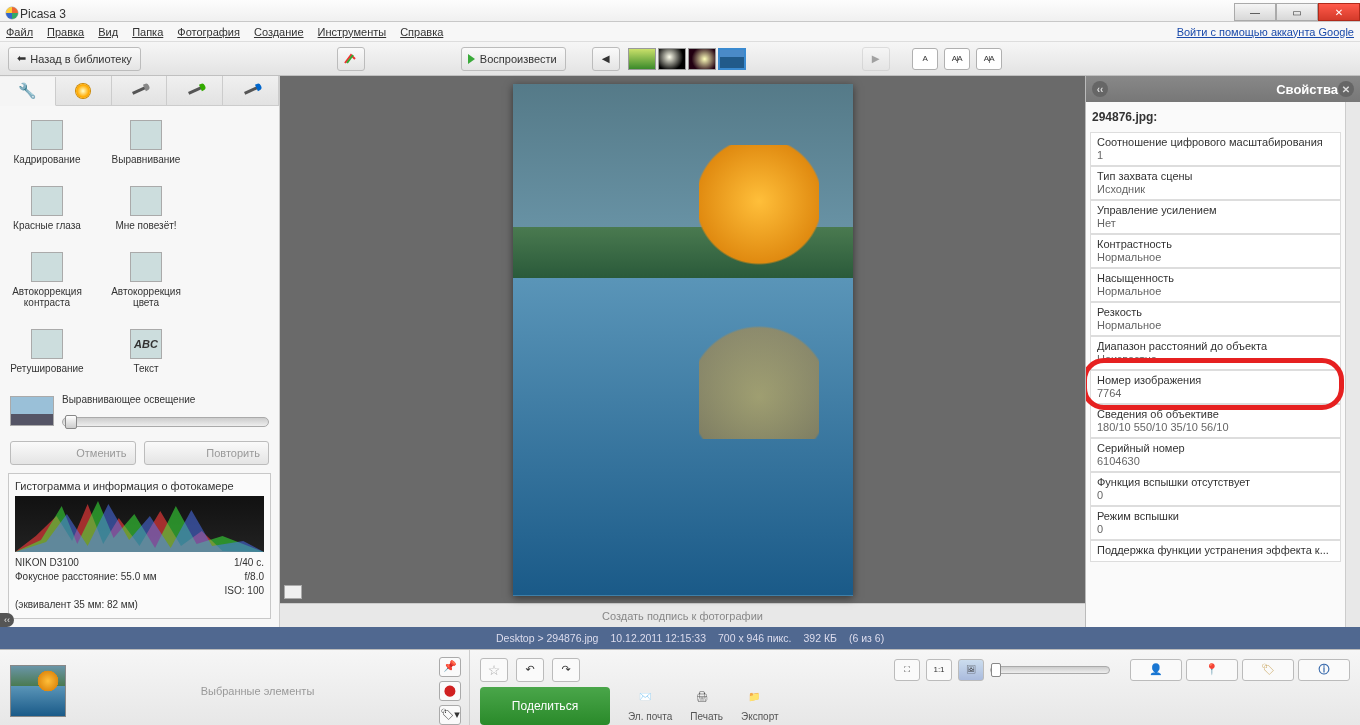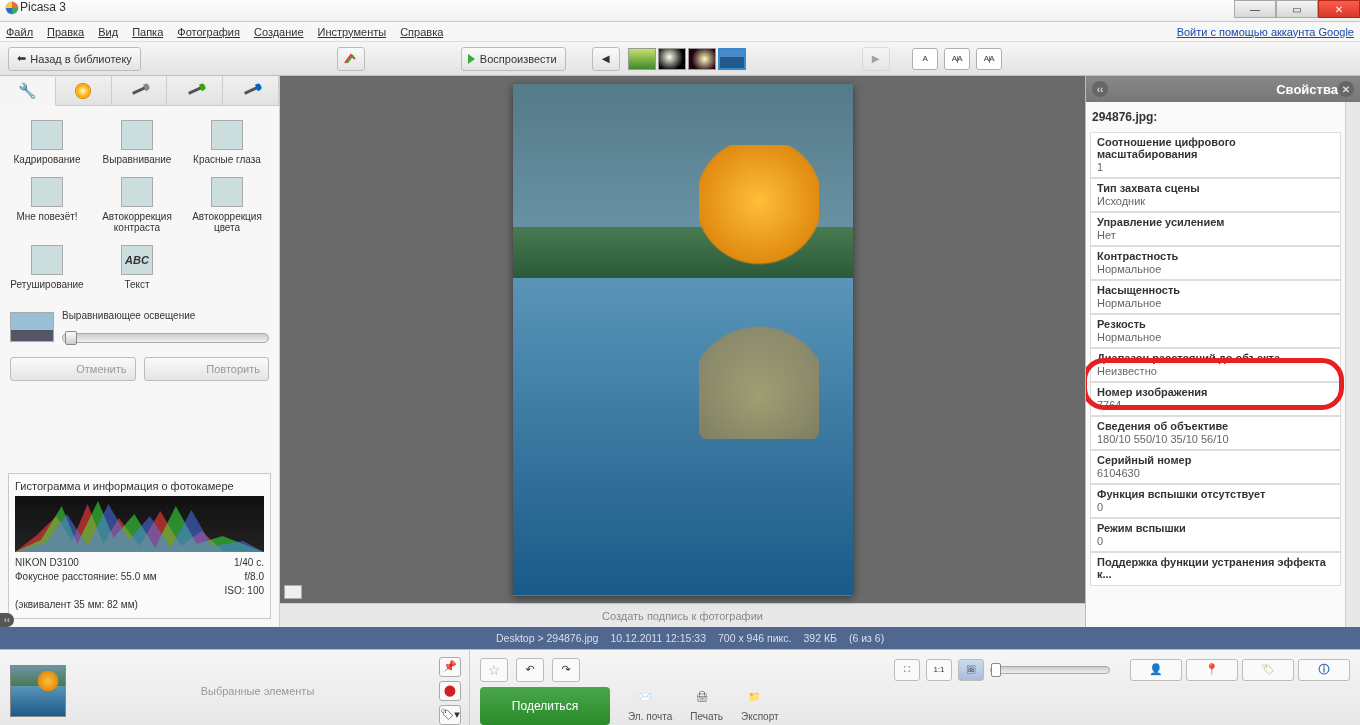--- a/index.html
+++ b/index.html
@@ -1,17 +1,17 @@
 <!DOCTYPE html>
 <html><head>
 <meta charset="utf-8">
 <style>
 html,body{margin:0;padding:0;width:1360px;height:725px;overflow:hidden;font-family:Tahoma,Arial,sans-serif;font-size:11px;background:#eaeaea;color:#333}
 *{box-sizing:border-box}
-.titlebar{height:22px;background:linear-gradient(#fdfdfd,#f0f0f0);display:flex;align-items:flex-start;border-bottom:1px solid #c8c8c8;padding-left:4px}
+.titlebar{height:22px;background:linear-gradient(#fdfdfd,#f0f0f0);display:flex;align-items:flex-end;border-bottom:1px solid #c8c8c8;padding-left:4px}
 .titlebar .title{font-size:12px}
 .winbtns{margin-left:auto;display:flex}
 .winbtn{width:42px;height:18px;background:linear-gradient(#f5f5f5,#d8d8d8);border:1px solid #aaa;display:flex;align-items:center;justify-content:center;font-size:10px;margin-top:0}
 .winbtn.close{background:linear-gradient(#ff5a4a,#d43a2a);color:#fff;border-color:#b02a1a}
 .menubar{height:20px;background:#f7f7f7;border-bottom:1px solid #ddd;display:flex;align-items:center;padding:0 6px}
 .menuitem{margin-right:14px;text-decoration:underline;cursor:default}
 .google-link{margin-left:auto;color:#1a4aaa;text-decoration:underline;font-size:11px}
 .toolbar{height:34px;background:linear-gradient(#f6f6f6,#e3e3e3);border-bottom:1px solid #c0c0c0;display:flex;align-items:center;padding:0 8px;gap:8px}
 .btn{background:linear-gradient(#fafafa,#e4e4e4);border:1px solid #bcbcbc;border-radius:3px;height:24px;display:flex;align-items:center;padding:0 8px;font-size:11px;cursor:default}
 .btn.play{padding-left:6px}
@@ -26,21 +26,21 @@
 .t4{background:linear-gradient(#4a8ac8 40%,#215a8a 40%)}
 .viewmode{display:flex;gap:6px;margin-left:14px}
 .vm{width:26px;height:22px;border:1px solid #b0b0b0;border-radius:3px;background:#fff;display:flex;align-items:center;justify-content:center;font-size:8px;letter-spacing:-1px}
 
 .main{display:flex;height:calc(725px - 22px - 20px - 34px - 16px - 82px)}
 
 .left{width:280px;background:#f7f7f7;border-right:1px solid #ccc;display:flex;flex-direction:column}
 .tooltabs{height:30px;display:flex;border-bottom:1px solid #ccc;background:linear-gradient(#f0f0f0,#e2e2e2)}
 .tooltab{flex:1;display:flex;align-items:center;justify-content:center;border-right:1px solid #ccc;font-size:13px}
 .tooltab.active{background:#f5f5f5;border-bottom:1px solid #f5f5f5;position:relative;top:1px}
-.tools-grid{display:flex;flex-wrap:wrap;padding:8px 2px;gap:0}
+.tools-grid{display:flex;flex-wrap:wrap;padding:8px 2px;gap:9px}
 .tool{width:90px;display:flex;flex-direction:column;align-items:center;padding:6px 0;font-size:10px;text-align:center}
 .tool .ti{width:32px;height:30px;background:#cdd;border:1px solid #aaa;margin-bottom:4px}
 .ti-pic{background:linear-gradient(#9ac0d8 60%,#556 60%)}
 .ti-eye{background:radial-gradient(circle at center,#a00 30%,#ddd 33%)}
 .ti-abc{background:#fff;display:flex;align-items:center;justify-content:center;font-style:italic;font-weight:bold;font-size:11px}
 .fill-row{display:flex;align-items:center;padding:6px 10px;gap:8px}
 .slider{flex:1;height:10px;background:linear-gradient(#ccc,#eee);border:1px solid #aaa;border-radius:5px;position:relative}
 .slider .knob{position:absolute;left:2px;top:-3px;width:12px;height:14px;background:linear-gradient(#fff,#ccc);border:1px solid #888;border-radius:2px}
 .undo-row{display:flex;gap:8px;padding:8px 10px}
 .undo-row .btn{flex:1;justify-content:flex-end;color:#999}
@@ -61,21 +61,21 @@
 .capbar{height:24px;background:#e8e8e8;border-top:1px solid #ccc;display:flex;align-items:center;justify-content:center;color:#888}
 .mini-icon{position:absolute;bottom:28px;left:4px;width:18px;height:14px;background:#f0f0f0;border:1px solid #aaa}
 
 .right{width:275px;background:#f2f2f2;border-left:1px solid #bbb;display:flex;flex-direction:column}
 .props-header{height:26px;background:linear-gradient(#888,#777);color:#fff;display:flex;align-items:center;padding:0 6px;font-weight:bold;font-size:13px}
 .props-header .ttl{flex:1;text-align:right}
 .props-header .x,.props-header .col{width:16px;height:16px;border-radius:50%;background:#666;display:flex;align-items:center;justify-content:center;font-size:10px;color:#ddd}
 .props-body{flex:1;overflow:hidden;background:#fafafa;padding:4px;position:relative}
 .filename{font-size:12px;font-weight:bold;padding:4px 2px 8px}
 .prop{border:1px solid #ddd;background:#fff;margin-bottom:0;padding:3px 6px 4px;font-size:11px}
-.prop .k{font-weight:bold;color:#333}
+.prop .k{font-weight:normal;color:#333}
 .prop .v{color:#666;padding-top:1px}
 .highlight-box{position:absolute;border:5px solid #e62020;border-radius:22px;pointer-events:none}
 .scrollbar-r{width:15px;background:#e8e8e8;border-left:1px solid #ccc}
 .right-wrap{display:flex;flex:1;overflow:hidden}
 
 .infobar{height:22px;background:#506890;color:#dde;display:flex;align-items:center;padding:0 10px;font-size:10.5px;position:relative}
 .infobar .seg{margin:0 6px}
 
 .footer{height:82px;background:linear-gradient(#f6f6f6,#e6e6e6);display:flex;align-items:stretch;border-top:1px solid #bbb}
 .tray-left{width:470px;display:flex;align-items:center;border-right:1px solid #ccc;position:relative}

